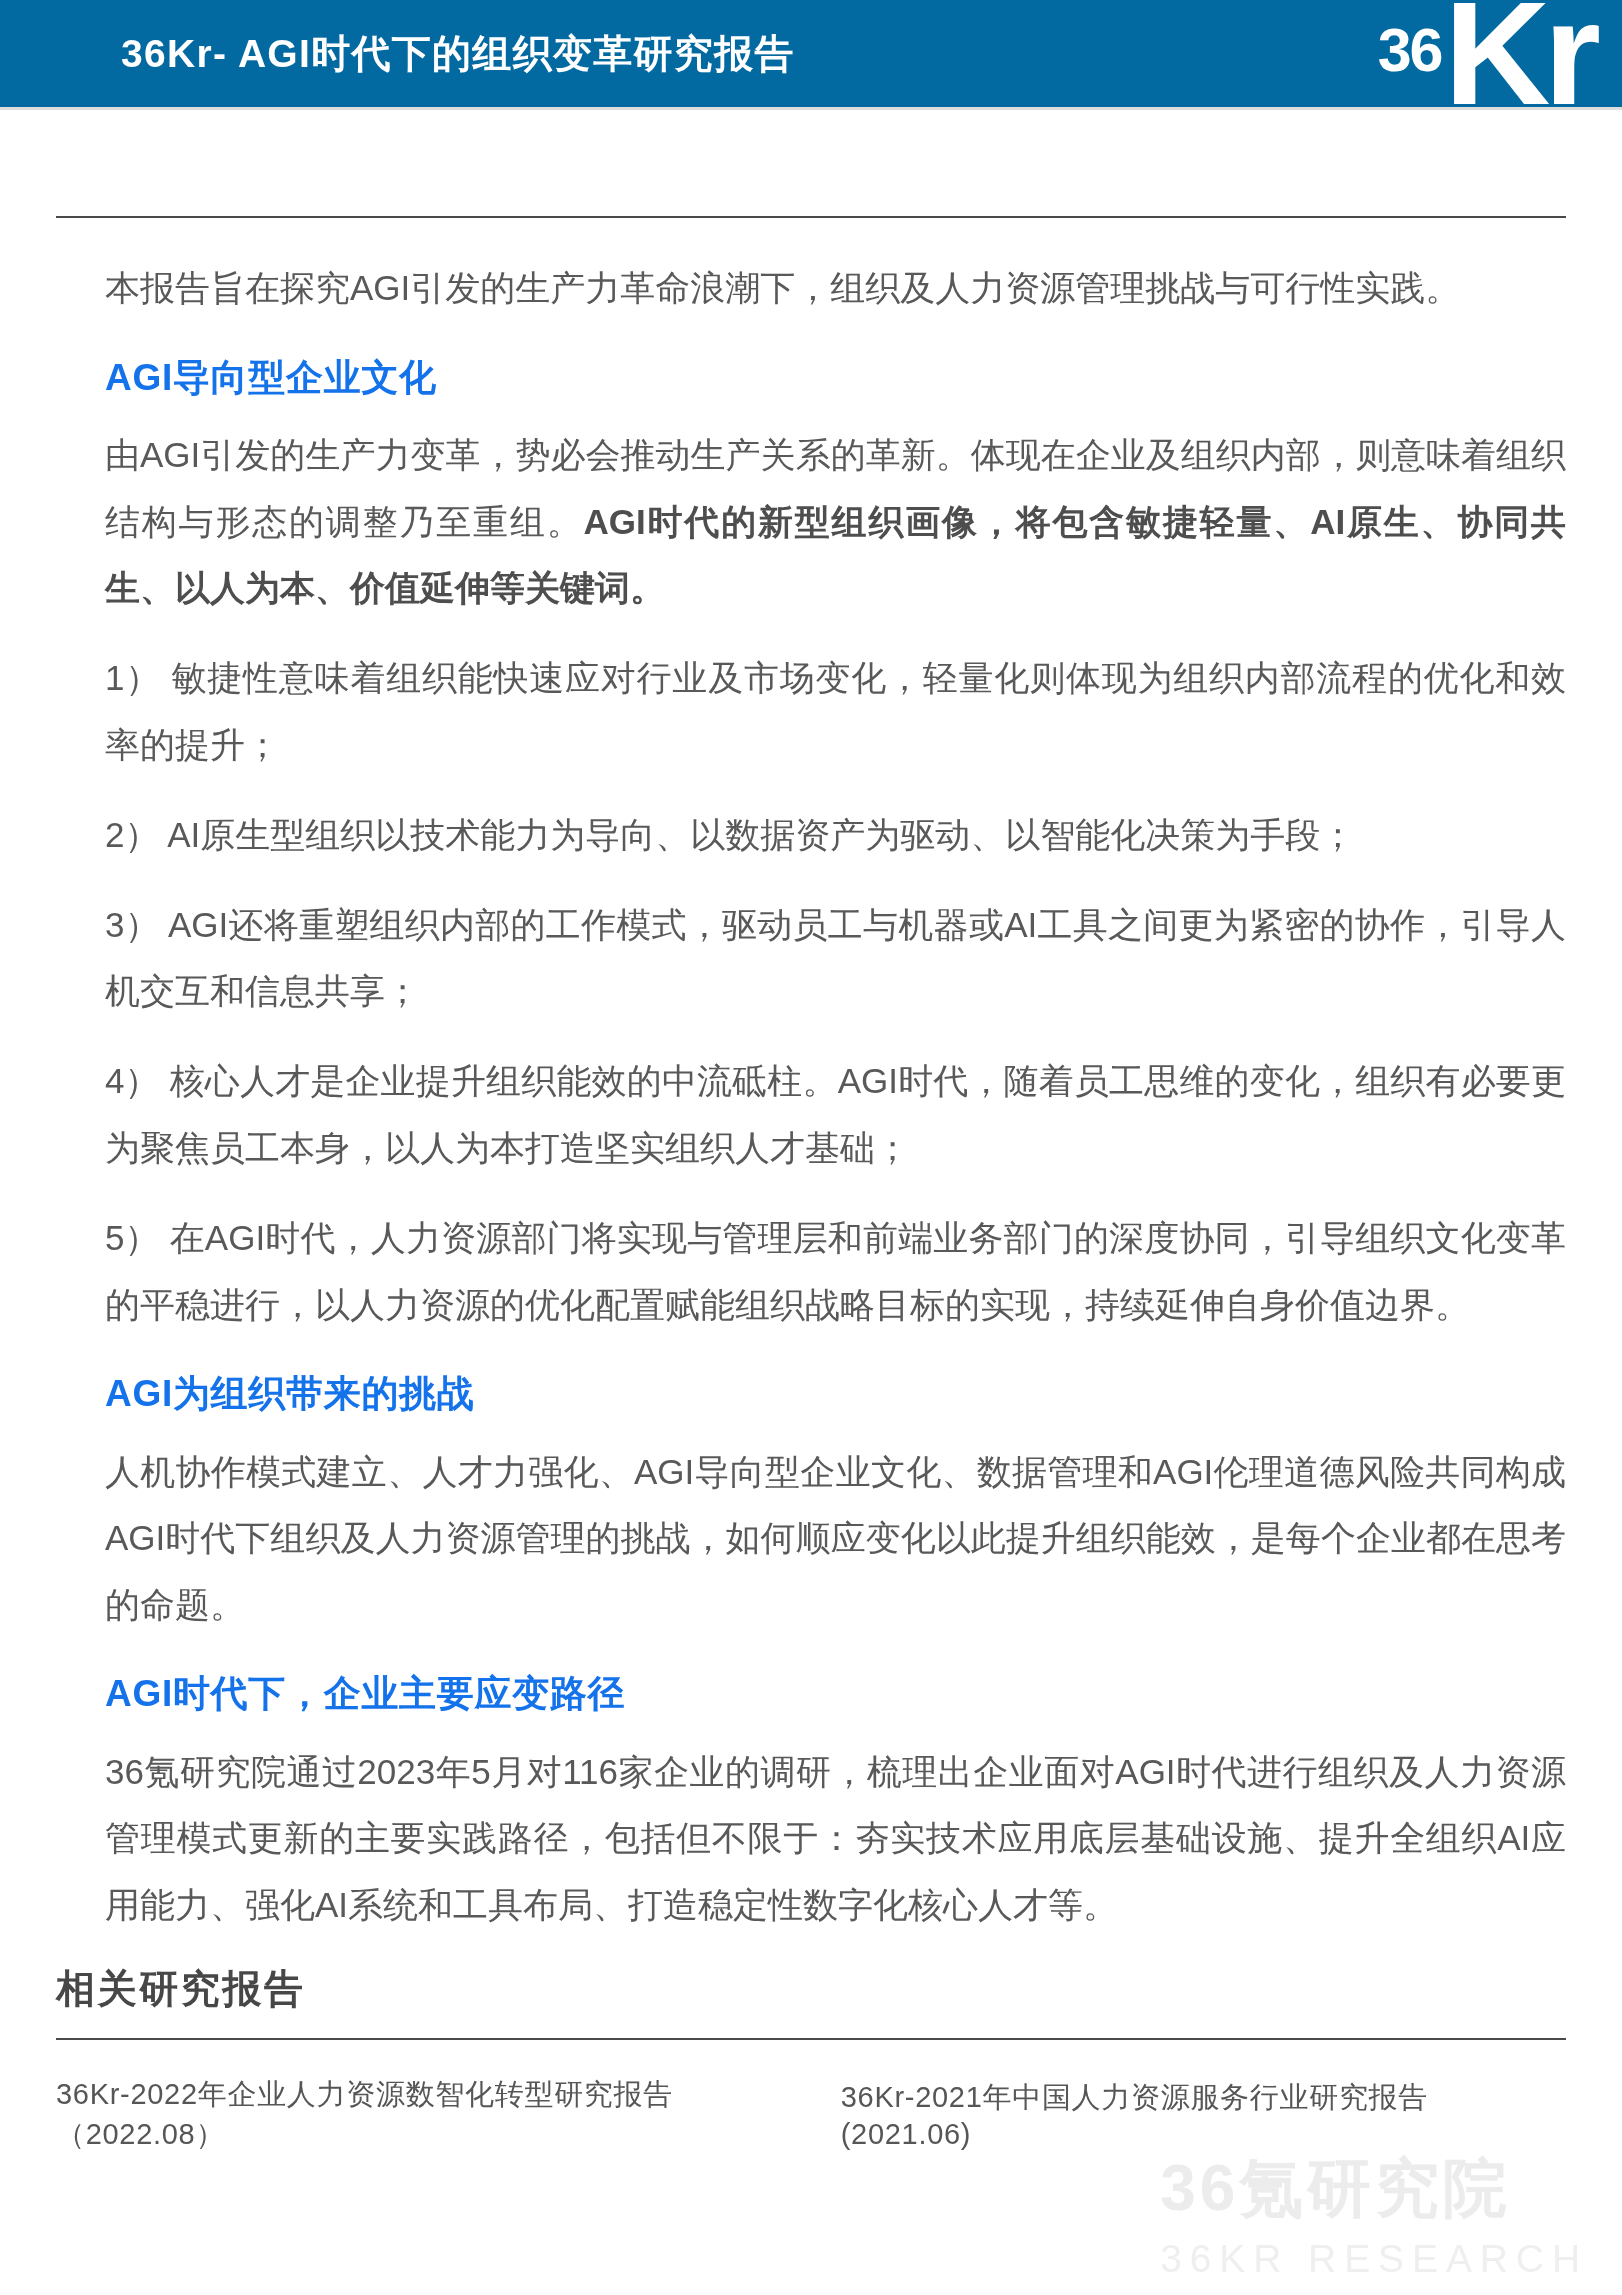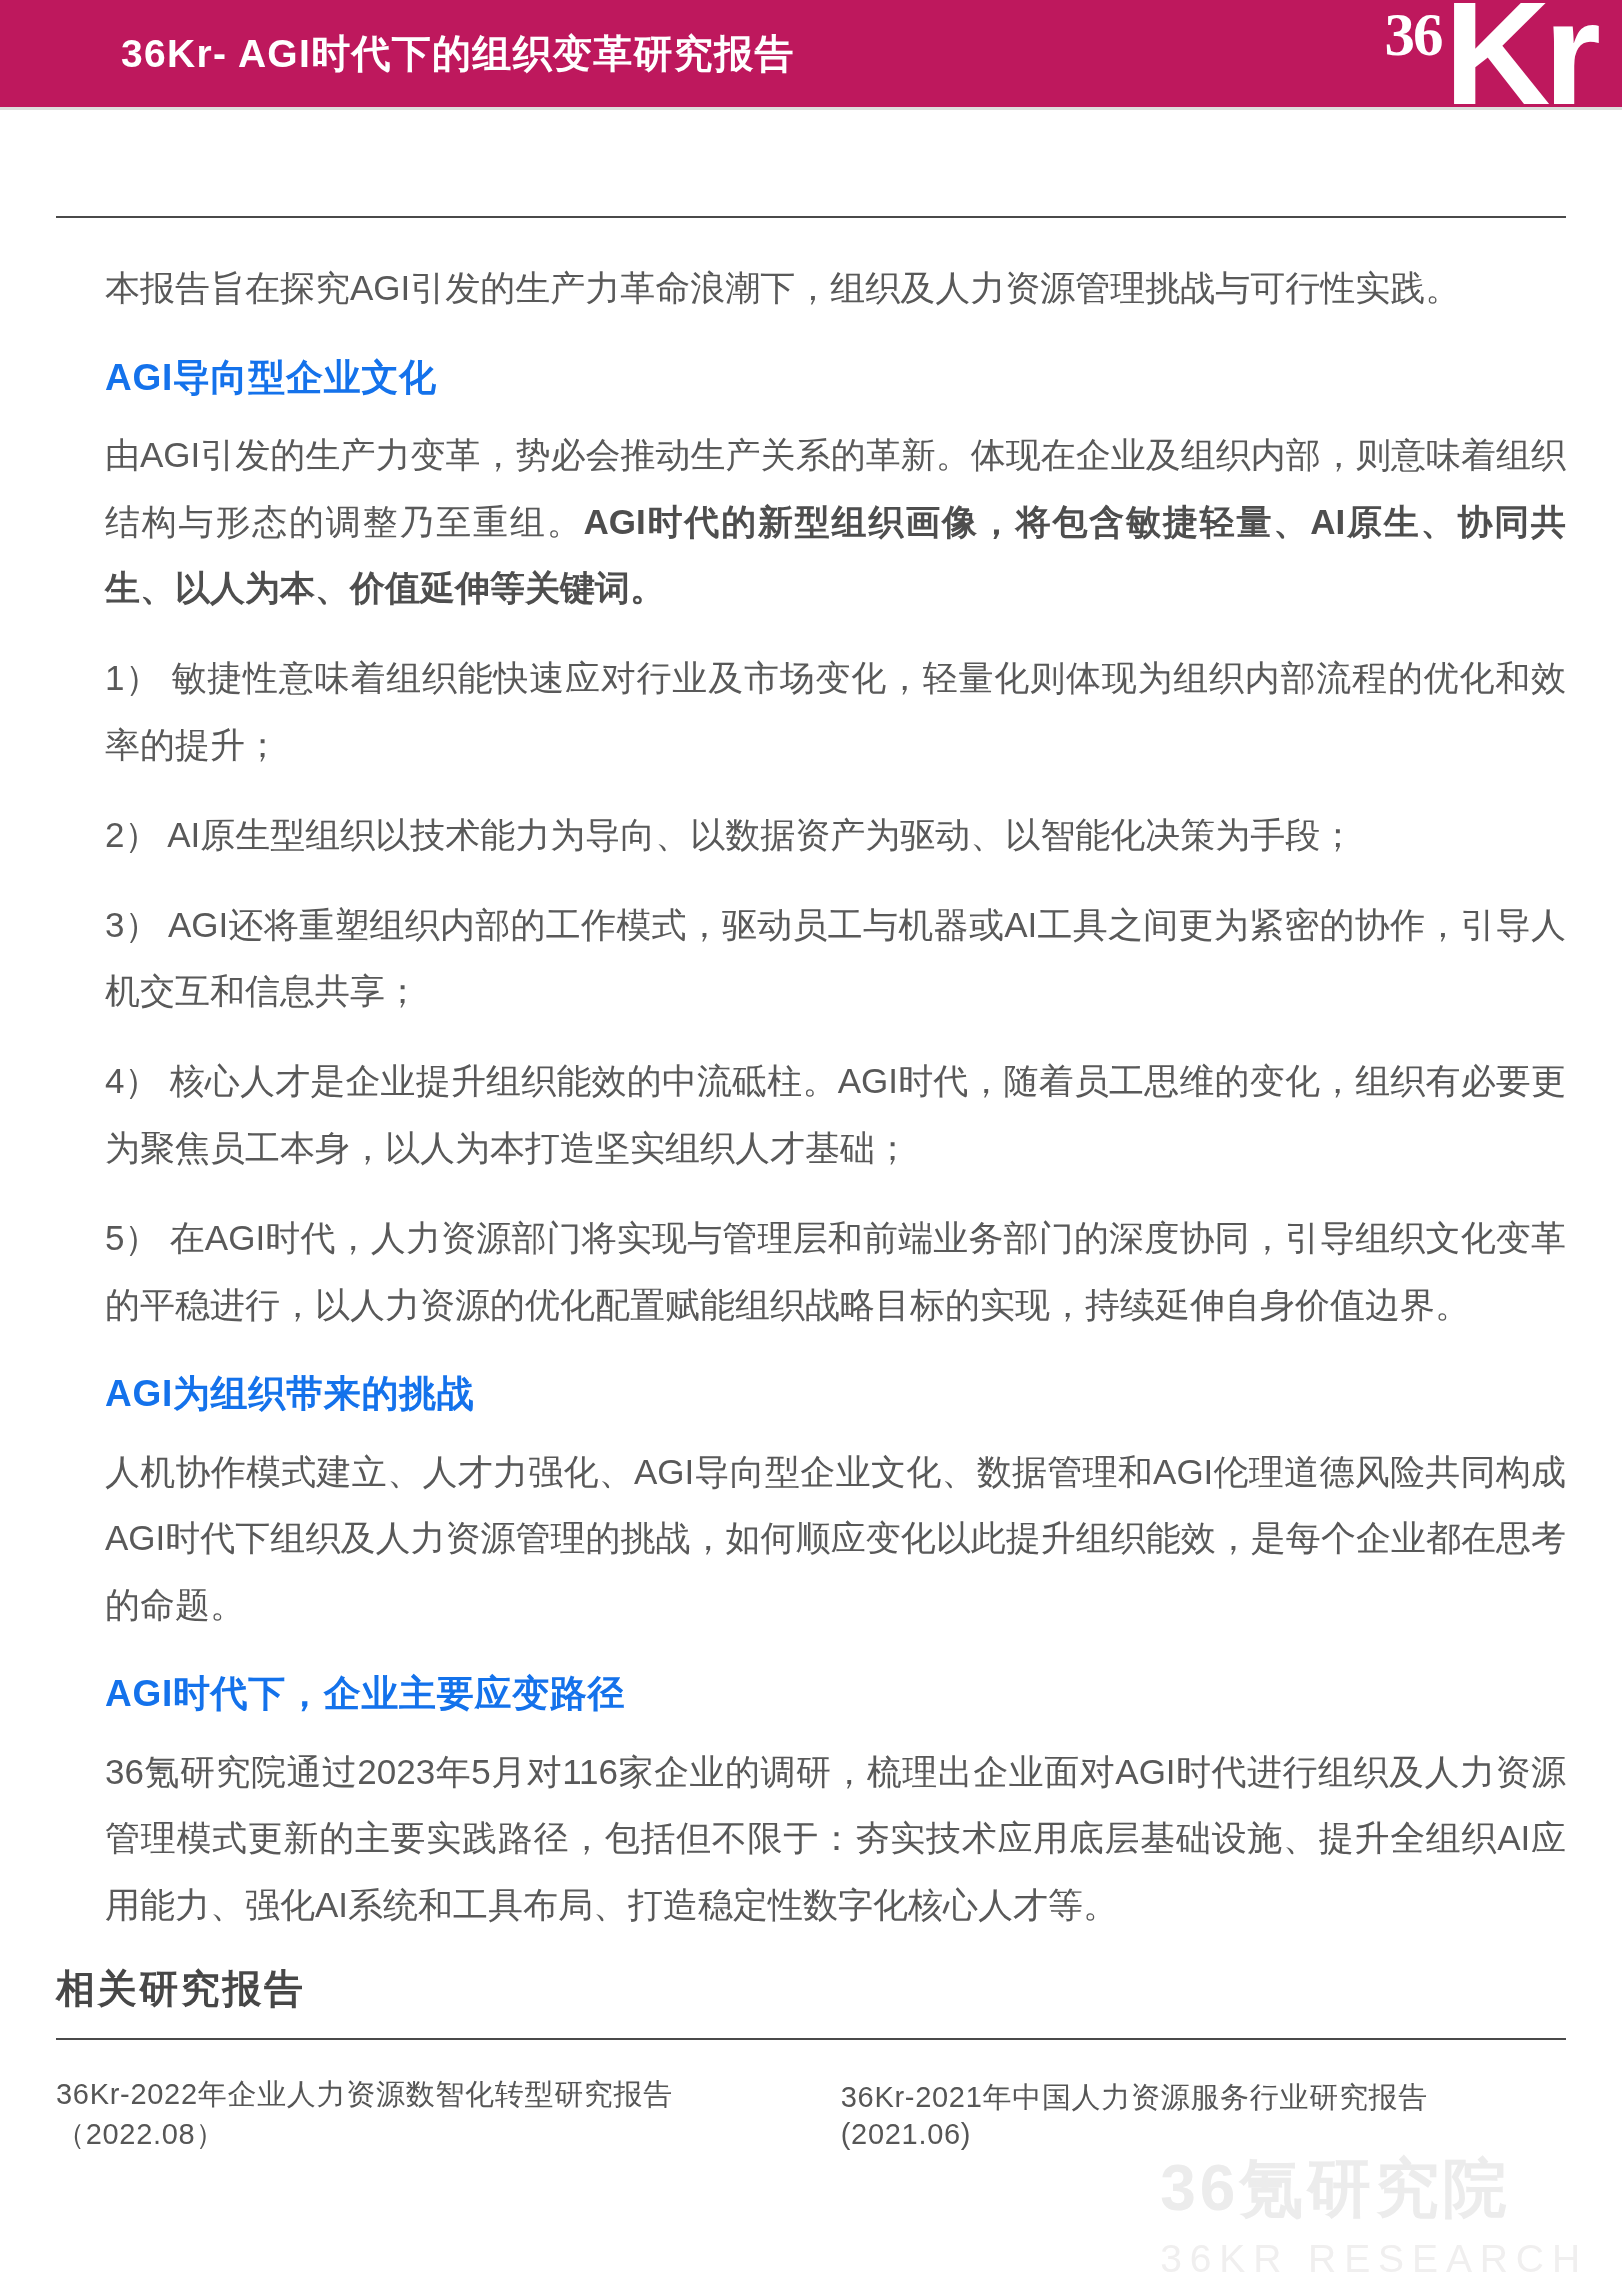--- a/index.html
+++ b/index.html
@@ -9,21 +9,21 @@
     height: 2295px;
     background: #ffffff;
     overflow: hidden;
     font-family: "Liberation Sans", "DejaVu Sans", sans-serif;
   }
 
   
   .header {
     position: relative;
     height: 107px;
-    background: #be185d;
+    background: #0369a1;
     display: flex;
     align-items: center;
     overflow: hidden;
     border-bottom: 3.3px solid #dededd;
   }
   .header-title {
     margin-left: 121px;
     font-size: 39px;
     font-weight: 700;
     color: #ffffff;
@@ -36,22 +36,21 @@
     right: 27.5px;
     display: flex;
     align-items: flex-start;
     color: #ffffff;
     line-height: 1;
   }
   .logo-36 {
     font-size: 61px;
     font-weight: 700;
     letter-spacing: -2px;
-    margin-top: 3px;
-    font-family: Liberation Serif, serif;
+    margin-top: 19px;
   }
   .logo-kr {
     font-size: 147px;
     font-weight: 700;
     letter-spacing: -6.5px;
     line-height: 0.72;
     margin-left: 2.6px;
   }
 
   

